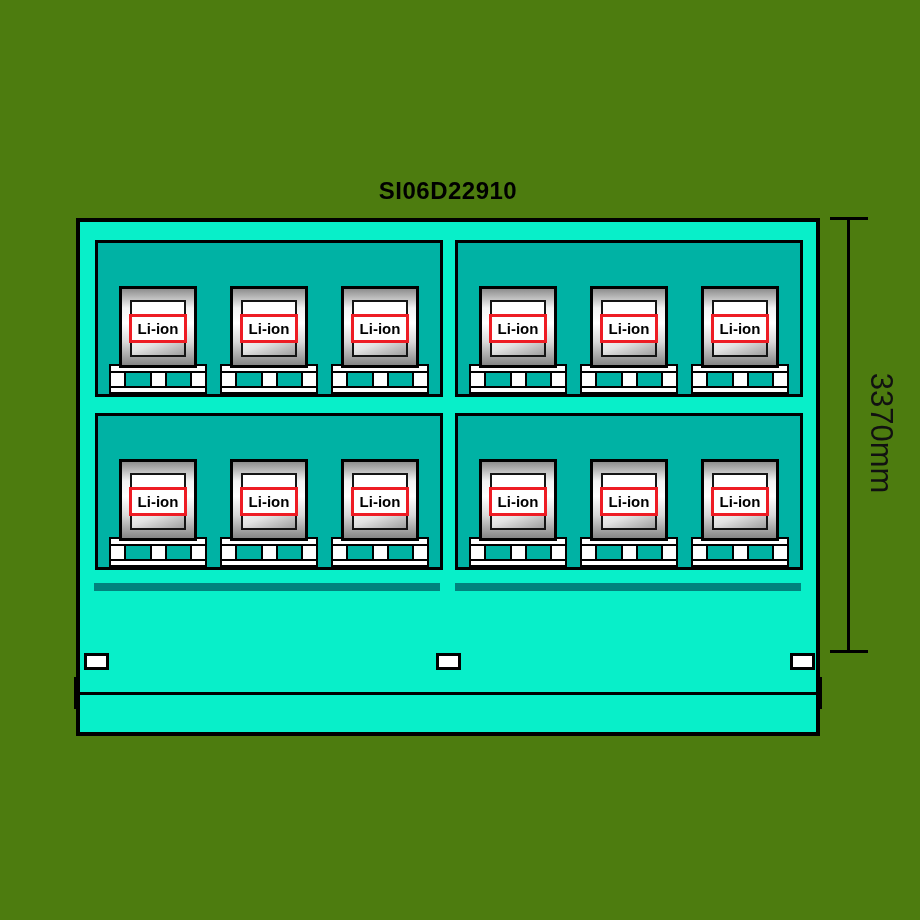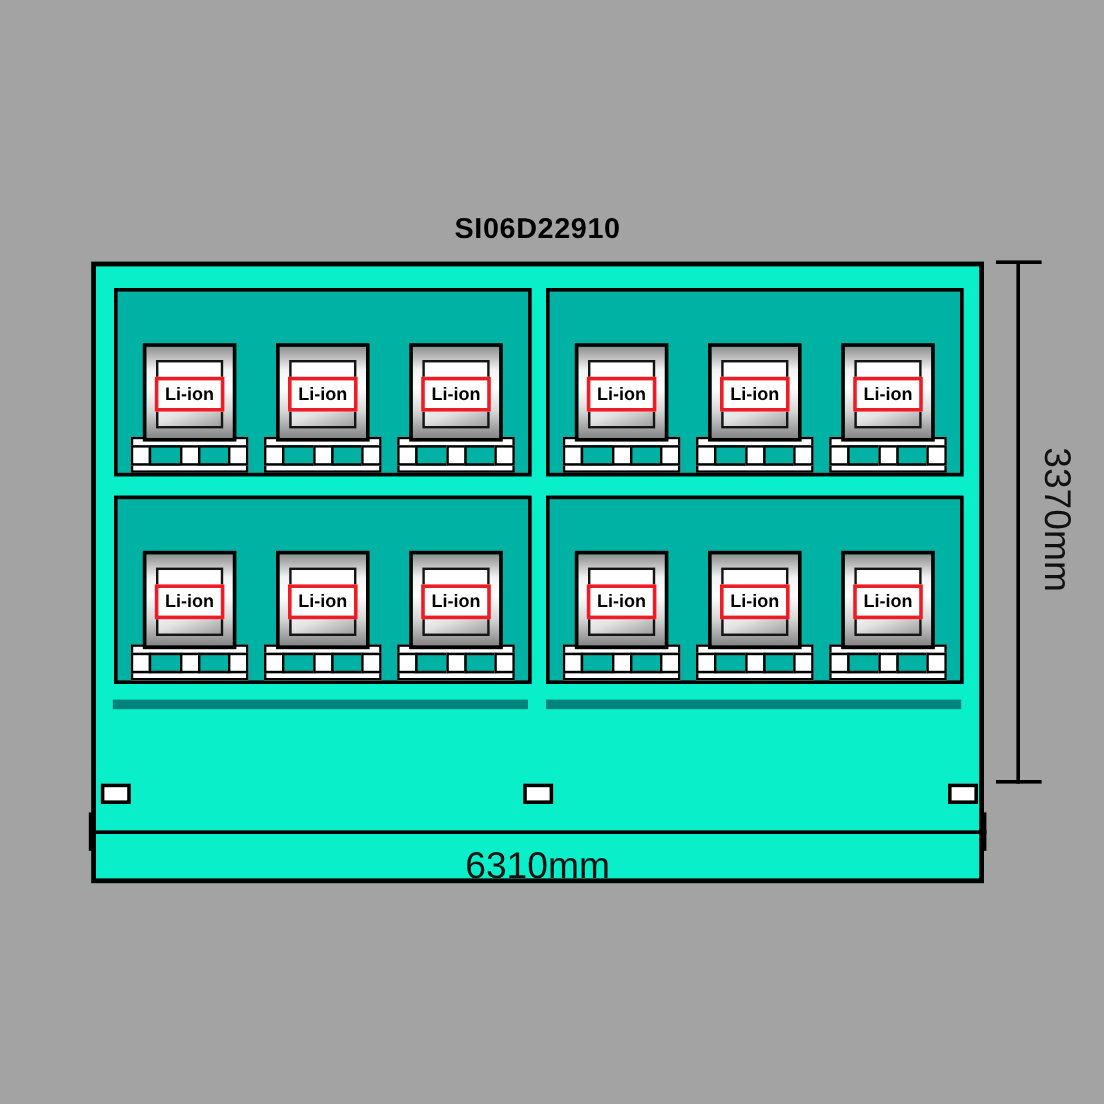--- a/index.html
+++ b/index.html
@@ -1,19 +1,19 @@
 <!DOCTYPE html>
 <html><head>
 <meta charset="utf-8">
 <style>
   * { box-sizing: border-box; margin: 0; padding: 0; }
   html, body { background: #ffffff; }
   body { font-family: "Liberation Sans", sans-serif; }
 
-  .canvas { position: relative; width: 920px; height: 920px; background: #a3a3a3; overflow: hidden; }
+  .canvas { position: relative; width: 920px; height: 920px; background: #4d7c0f; overflow: hidden; }
 
   
   .title { position: absolute; left: 76px; top: 177px; width: 744px; text-align: center;
            font-size: 24px; font-weight: 700; color: #000; letter-spacing: 0.5px; }
 
   
   .container-box { position: absolute; left: 76px; top: 218px; width: 744px; height: 518px;
                    background: #08efc9; border: 4px solid #000; }
 
   .compartment { position: absolute; width: 348px; height: 157px; background: #00b2a4;
@@ -313,20 +313,19 @@
     <div class="rail rail-right"></div>
   </div>
 
   <div class="foot foot-left"></div>
   <div class="foot foot-center"></div>
   <div class="foot foot-right"></div>
 
   <div class="dim dimb-tickl"></div>
   <div class="dim dimb-tickr"></div>
   <div class="dim dimb-line"></div>
-  <div class="dimb-label">6310mm</div>
 
   <div class="dim dimr-tickt"></div>
   <div class="dim dimr-tickb"></div>
   <div class="dim dimr-line"></div>
   <div class="dimr-label">3370mm</div>
 
 </div>
 
 </body></html>

